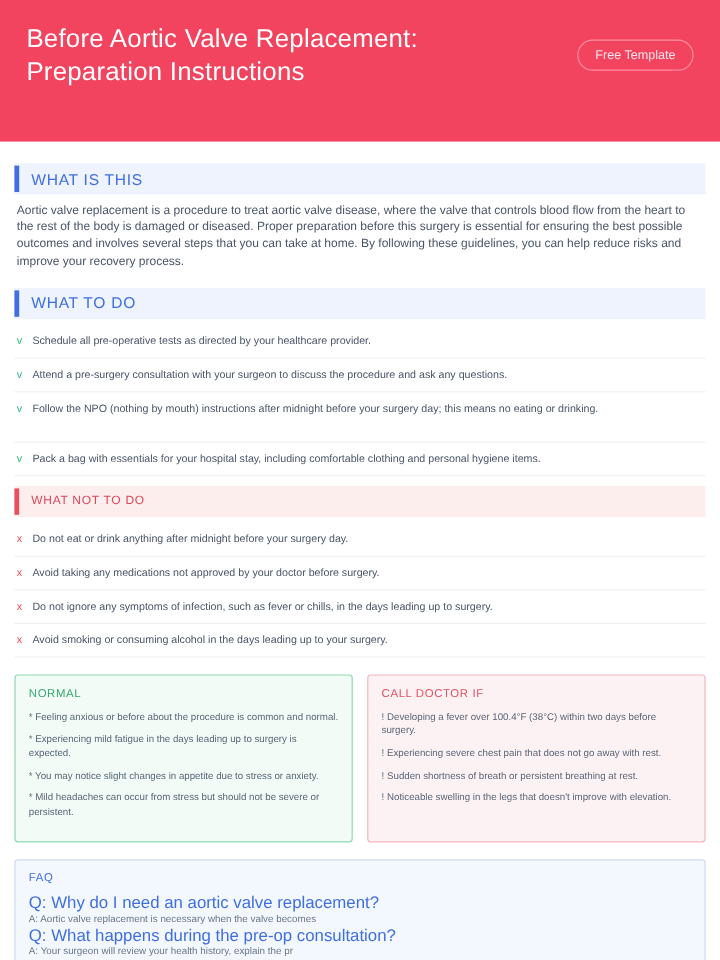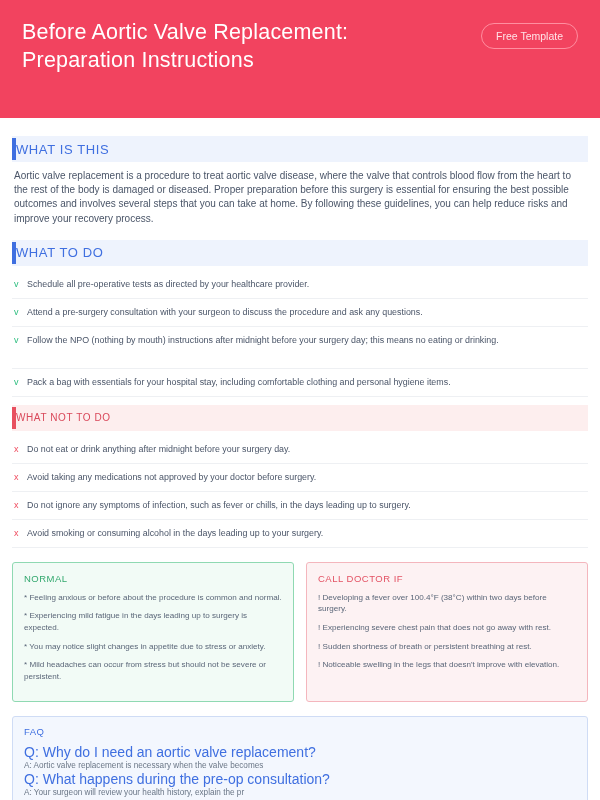--- a/index.html
+++ b/index.html
@@ -42,21 +42,21 @@
     letter-spacing: 0.2px;
     max-width: 420px;
     white-space: pre-line;
   }
   .badge {
     border: 1px solid #ff8ea0;
     color: #ffe3e8;
     border-radius: 20px;
     font-size: 10.5px;
     padding: 6px 14px;
-    margin-top: 5px;
+    margin-top: 15px;
     white-space: nowrap;
     background: transparent;
   }
 
   
   .content {
     flex: 1 1 auto;
     padding: 10px 12px 0 12px;
     box-sizing: border-box;
   }
@@ -68,20 +68,21 @@
     height: 26px;
     margin-top: 8px;
     margin-bottom: 5px;
   }
   .sec-head .bar {
     width: 4px;
     height: 22px;
     flex: 0 0 auto;
   }
   .sec-head .label {
+    padding-left: 10px;
     letter-spacing: 0.6px;
     text-align: right;
   }
   .sec-blue { background: #eef3fd; }
   .sec-blue .bar { background: #3f6fe0; }
   .sec-blue .label { color: #3f6fe0; font-size: 13px; }
   .sec-red { background: #fdeeee; }
   .sec-red .bar { background: #e8505f; }
   .sec-red .label { color: #d9485a; font-size: 10px; }
 

